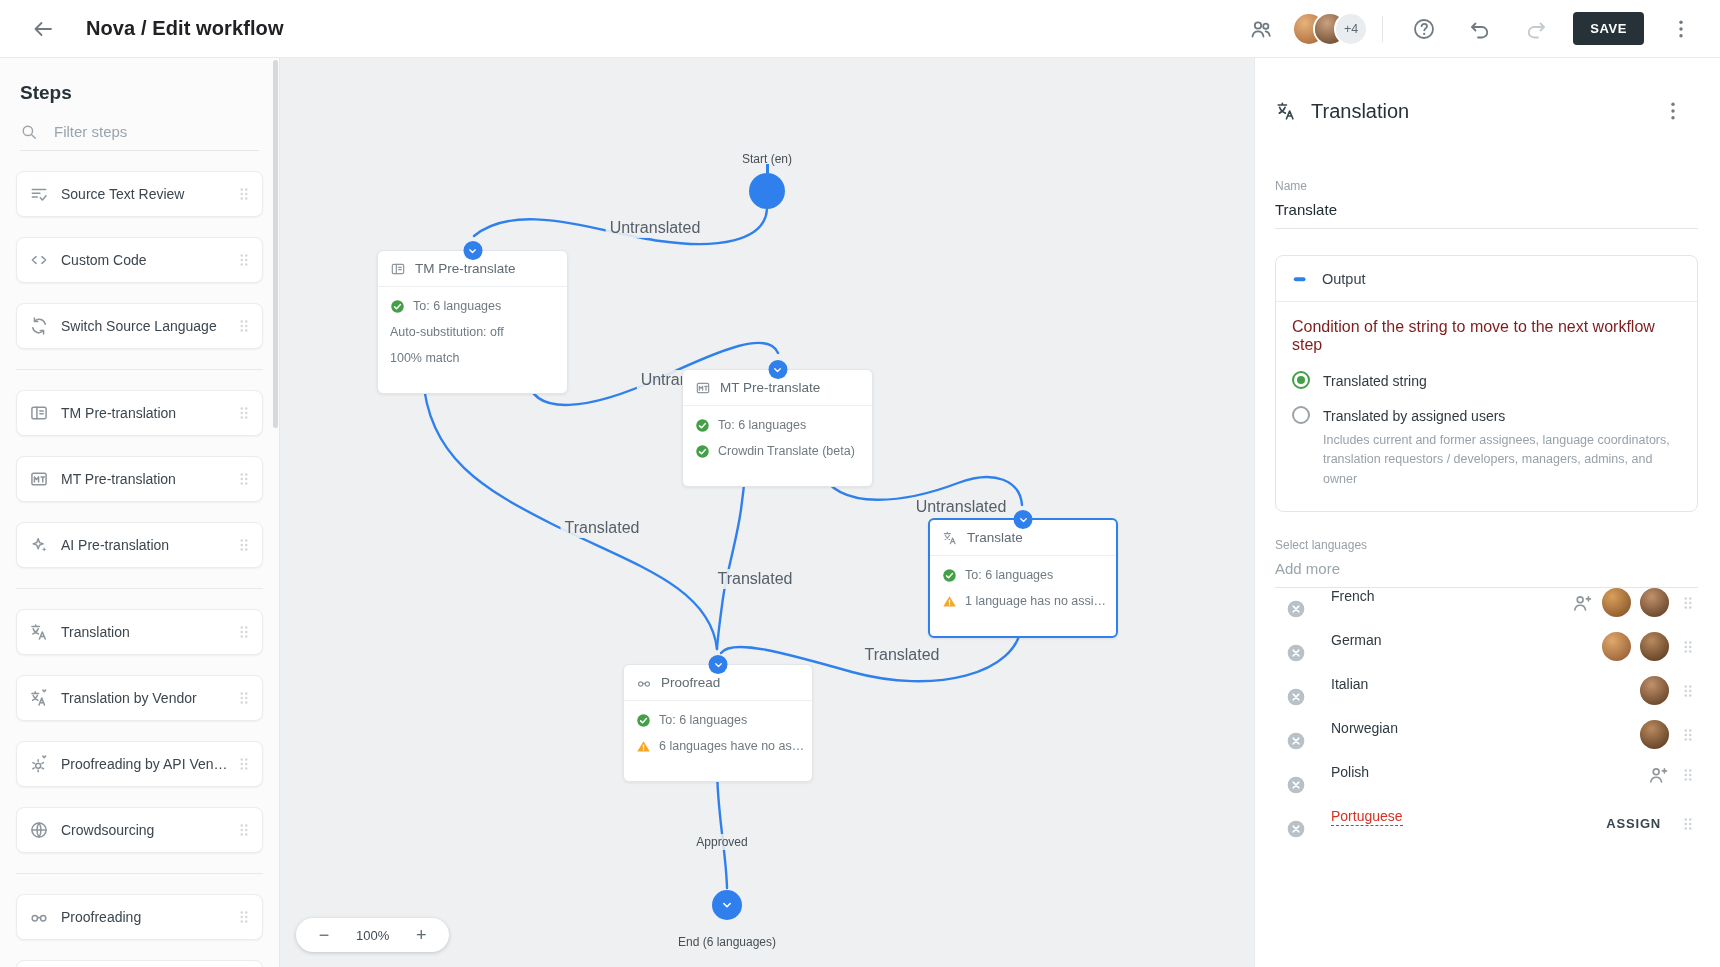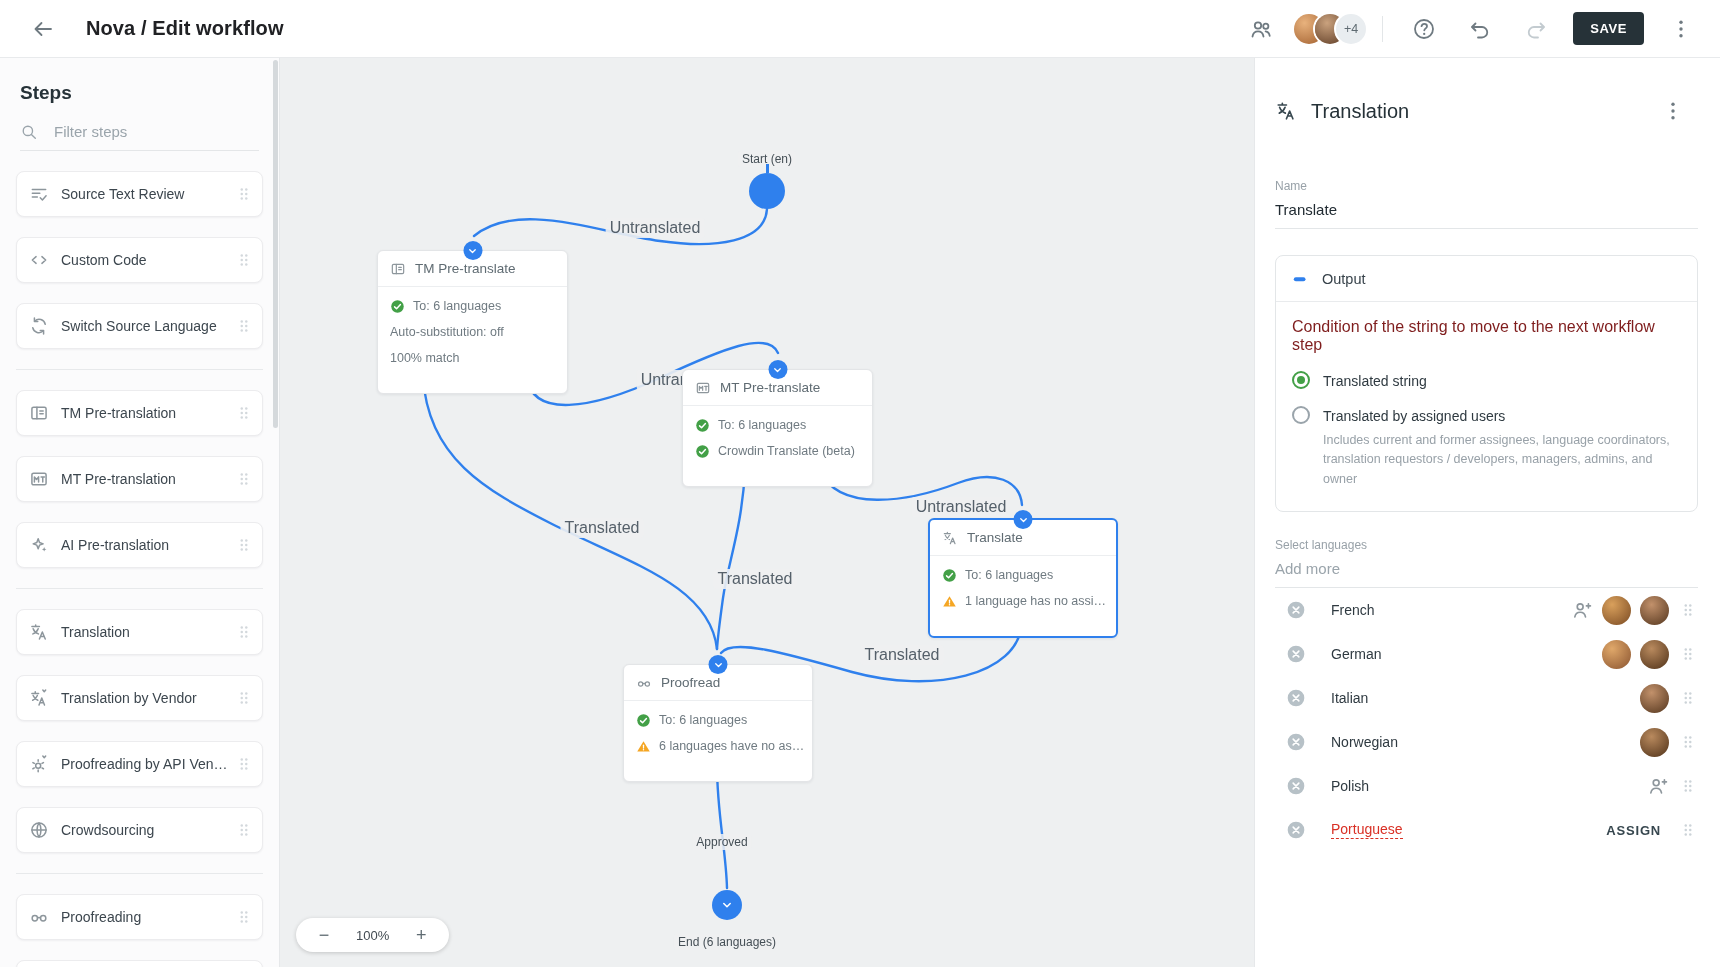--- a/index.html
+++ b/index.html
@@ -103,21 +103,21 @@
   .outbody{padding:16px 16px 22px}
   .cond{font-size:16px;color:#7f1d1d}
   .opt{display:flex;align-items:flex-end;margin-top:17px}
   .radio{width:18px;height:18px;border-radius:50%;border:2px solid #9aa4ab;position:relative;flex:none}
   .radio.on{border-color:#43a047}
   .radio.on::after{content:"";position:absolute;left:3px;top:3px;width:8px;height:8px;border-radius:50%;background:#43a047}
   .optlabel{font-size:14px;color:#2f3a41;margin-left:13px}
   .optdesc{font-size:12.5px;color:#98a1a8;line-height:1.55;margin:7px 0 0 31px}
   .langhdr{font-size:12px;color:#98a1a8;margin-top:26px}
   .addmore input{font-size:15px;padding:8px 0 10px;border-bottom:1px solid #e3e6e8}
-  .lrow{display:flex;align-items:center;height:44px}
+  .lrow{display:flex;align-items:flex-start;height:44px}
   .xc{color:#b7c1c7}
   .lname{font-size:14px;color:#2f3a41;margin-left:14px}
   .lname.err{color:#d93025;border-bottom:1px dashed #d93025;padding-bottom:1px}
   .lright{margin-left:auto;display:flex;align-items:center;gap:9px}
   .avatar.sm{width:29px;height:29px;box-shadow:none}
   .handle2{color:#ccd3d8}
   .assignbtn{font-size:13px;font-weight:700;letter-spacing:.8px;color:#37474f;margin-right:8px}
   .xbtn{width:26px;height:26px}
 </style>
 </head>

